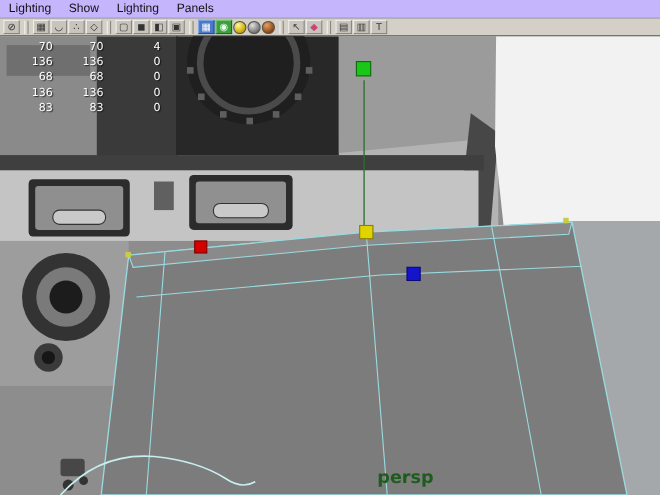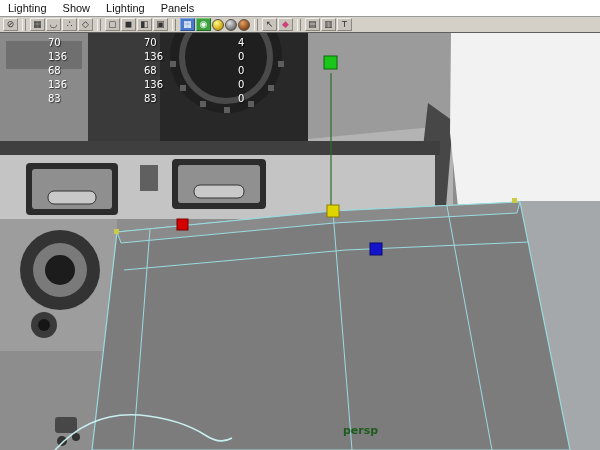--- a/index.html
+++ b/index.html
@@ -2,21 +2,21 @@
 <html><head>
 <meta charset="utf-8">
 <style>
   * { margin:0; padding:0; box-sizing:border-box; }
   html,body { width:600px; height:450px; overflow:hidden; }
   body { font-family:"Liberation Sans", sans-serif; background:#8d8d8d; position:relative; }
 
   
   .menubar {
     position:absolute; left:0; top:0; width:600px; height:17px;
-    background:#ffffff; border-bottom:1px solid #9a9a9a;
+    background:#c4b5fd; border-bottom:1px solid #9a9a9a;
     display:flex; align-items:center; font-size:11px; color:#111;
   }
   .menu-item { padding:1px 8px; cursor:default; }
 
   
   .toolbar {
     position:absolute; left:0; top:17px; width:600px; height:16px;
     background:#d4d0c8; border-bottom:1px solid #5f5f5f;
     display:flex; align-items:center; padding-left:3px; gap:1px;
   }
@@ -37,26 +37,26 @@
 
   
   .viewport { position:absolute; left:0; top:33px; width:600px; height:417px; background:#8d8d8d; }
   .viewport svg { position:absolute; left:0; top:0; }
 
   .hud {
     position:absolute; left:0; top:3px; font-family:"DejaVu Sans", sans-serif;
     font-size:10px; color:#fff; text-shadow:1px 1px 1px rgba(0,0,0,.65);
   }
   .hud-row { display:flex; height:14px; line-height:14px; }
-  .hc { text-align:left;margin-left:48px; }
+  .hc { text-align:right; }
   .hc1 { width:48px; } .hc2 { width:46px; } .hc3 { width:52px; }
 
   .camera-label {
     position:absolute; left:343px; top:391px;
-    font-family:"DejaVu Sans", sans-serif; font-size:11px; font-weight:bold;
+    font-family:"DejaVu Sans", sans-serif; font-size:16px; font-weight:bold;
     color:#1d5c1d;
   }
 </style>
 </head>
 <body>
 
 <div class="menubar">
   <span class="menu-item">Lighting</span>
   <span class="menu-item">Show</span>
   <span class="menu-item">Lighting</span>

